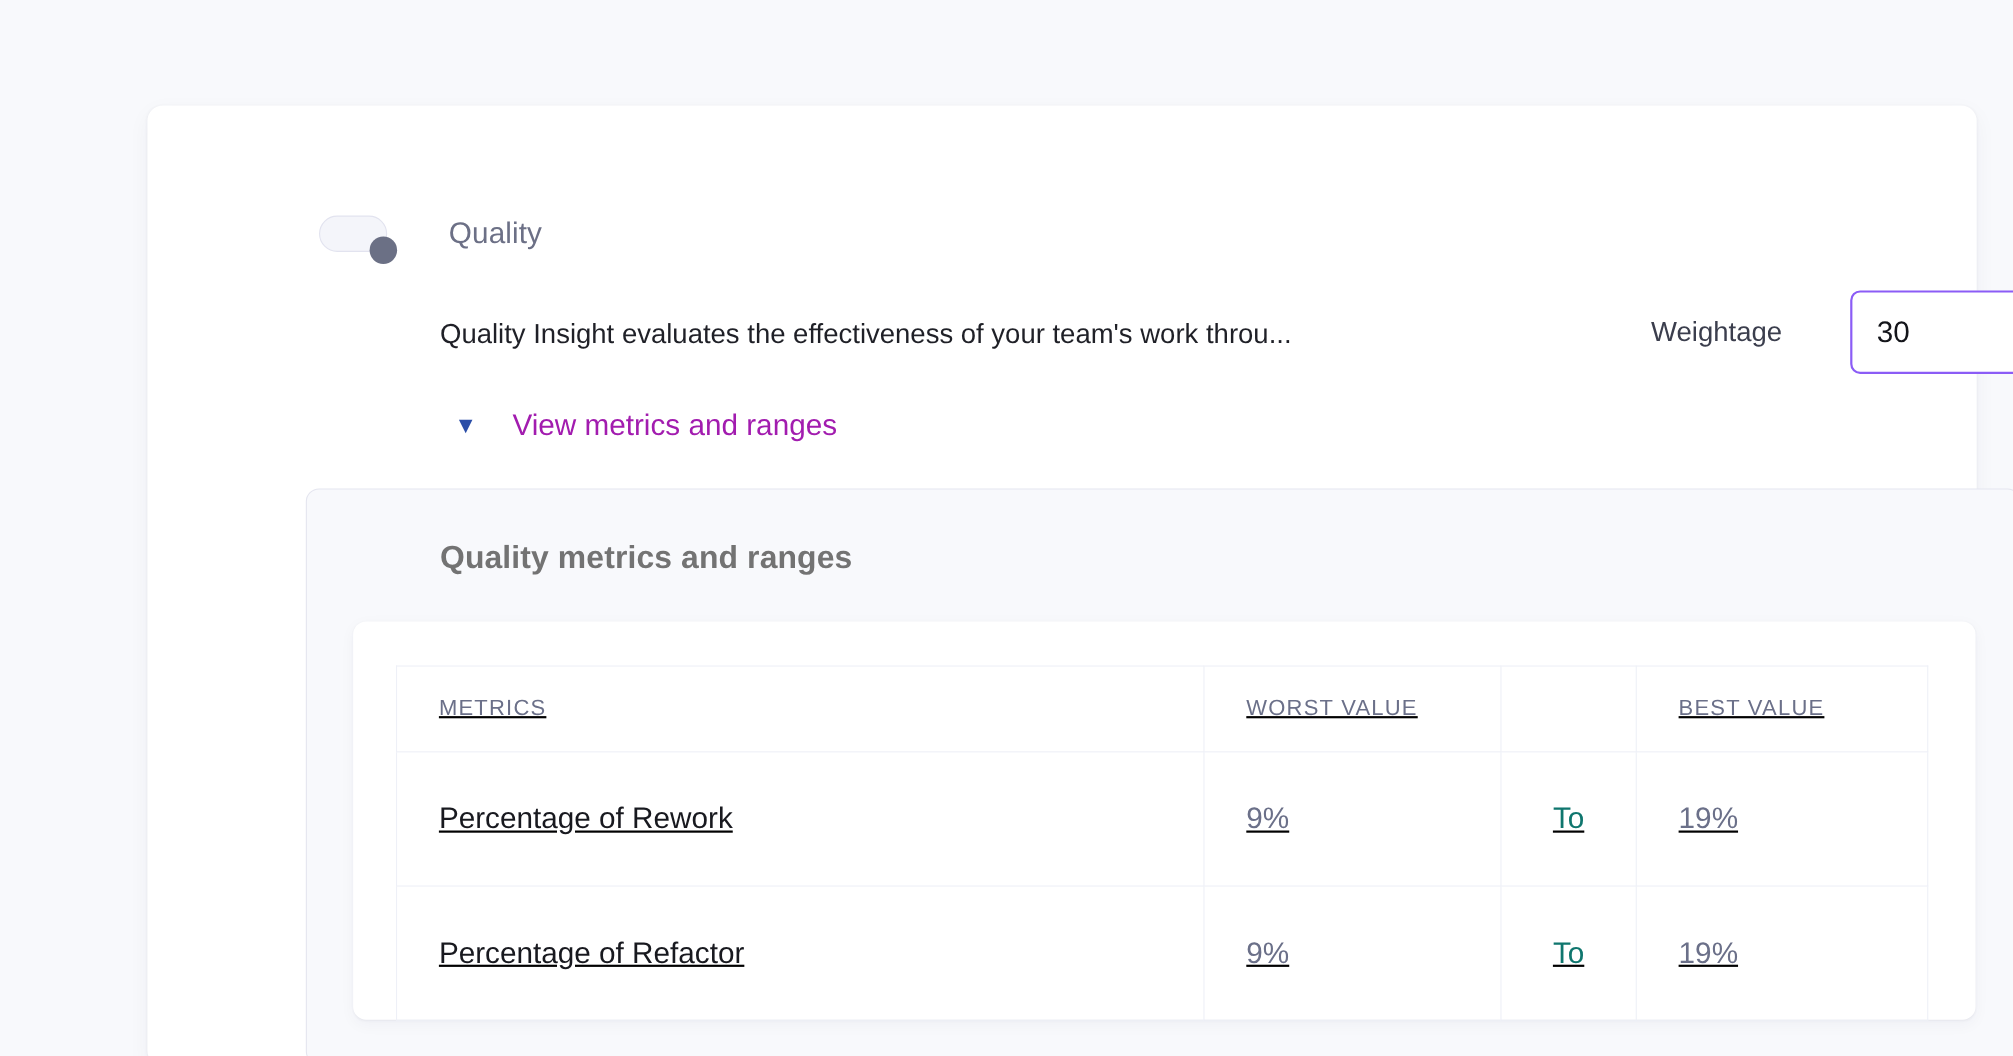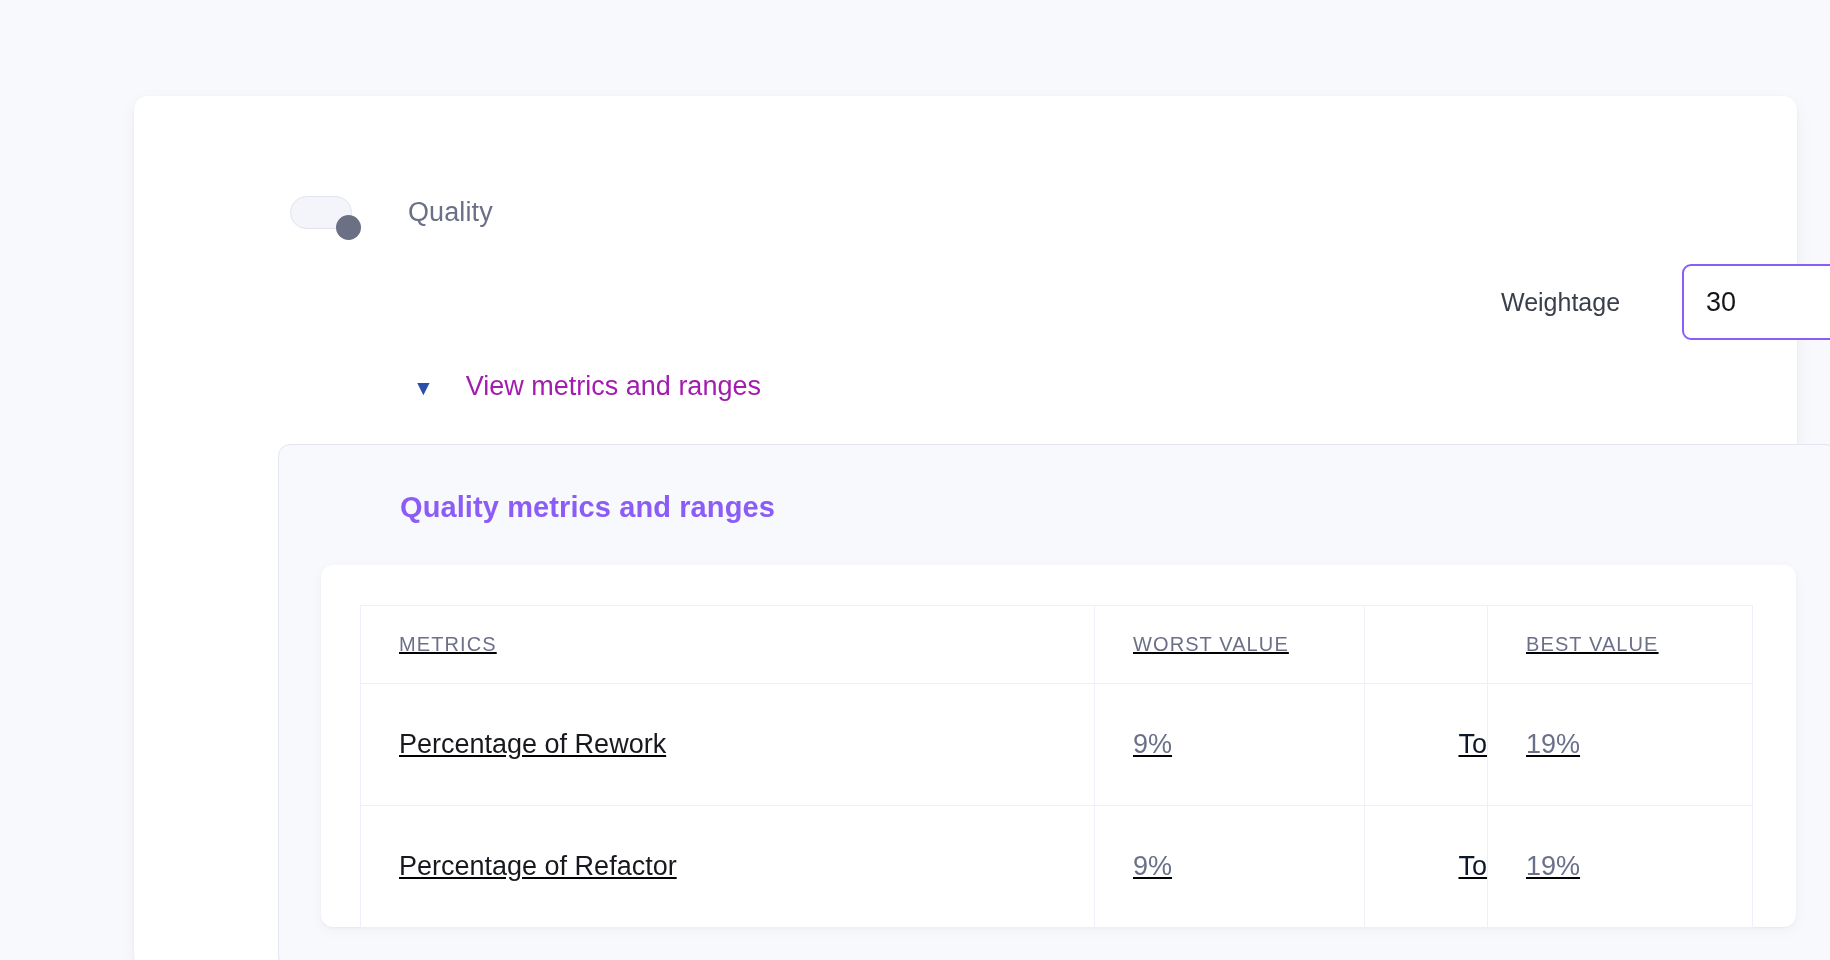--- a/index.html
+++ b/index.html
@@ -147,21 +147,21 @@
     border: 1px solid #e4e5ef;
     border-radius: 12px;
   }
 
   .panel-heading {
     position: absolute;
     left: 251px;
     top: 380px;
     font-size: 29px;
     font-weight: bold;
-    color: #8b5cf6;
+    color: #737373;
     letter-spacing: 0.1px;
     white-space: nowrap;
   }
 
   
   .table-card {
     position: absolute;
     left: 172px;
     top: 454px;
     width: 1475px;
@@ -196,23 +196,23 @@
     letter-spacing: 1.1px;
   }
   .metrics-table td {
     height: 122px;
     font-size: 27px;
   }
   .metrics-table td.metric-name { color: #18191f; }
   .metrics-table td.metric-value { color: #6b7089; }
   .metrics-table td.metric-to,
   .metrics-table th.col-to {
-    text-align: right;
+    text-align: center;
     padding: 0;
-    color: #0f172a;
+    color: #0f766e;
   }
 
   .col-metrics { width: 734px; }
   .col-worst   { width: 270px; }
   .col-to      { width: 123px; }
   .col-best    { width: 265px; }
 </style>
 </head>
 <body>
 
@@ -220,20 +220,21 @@
 
   <div class="insight-card">
 
     <div class="header-row">
       <div class="toggle">
         <div class="knob"></div>
       </div>
       <div class="insight-title">Quality</div>
     </div>
 
+    <div class="insight-desc">Quality Insight evaluates the effectiveness of your team's work throu...</div>
 
     <div class="weightage-group">
       <div class="weightage-label">Weightage</div>
       <input class="weightage-input" type="text" value="30" style="">
     </div>
 
     <div class="view-link">
       <span class="caret">▼</span>
       <span class="view-link-text">View metrics and ranges</span>
     </div>

